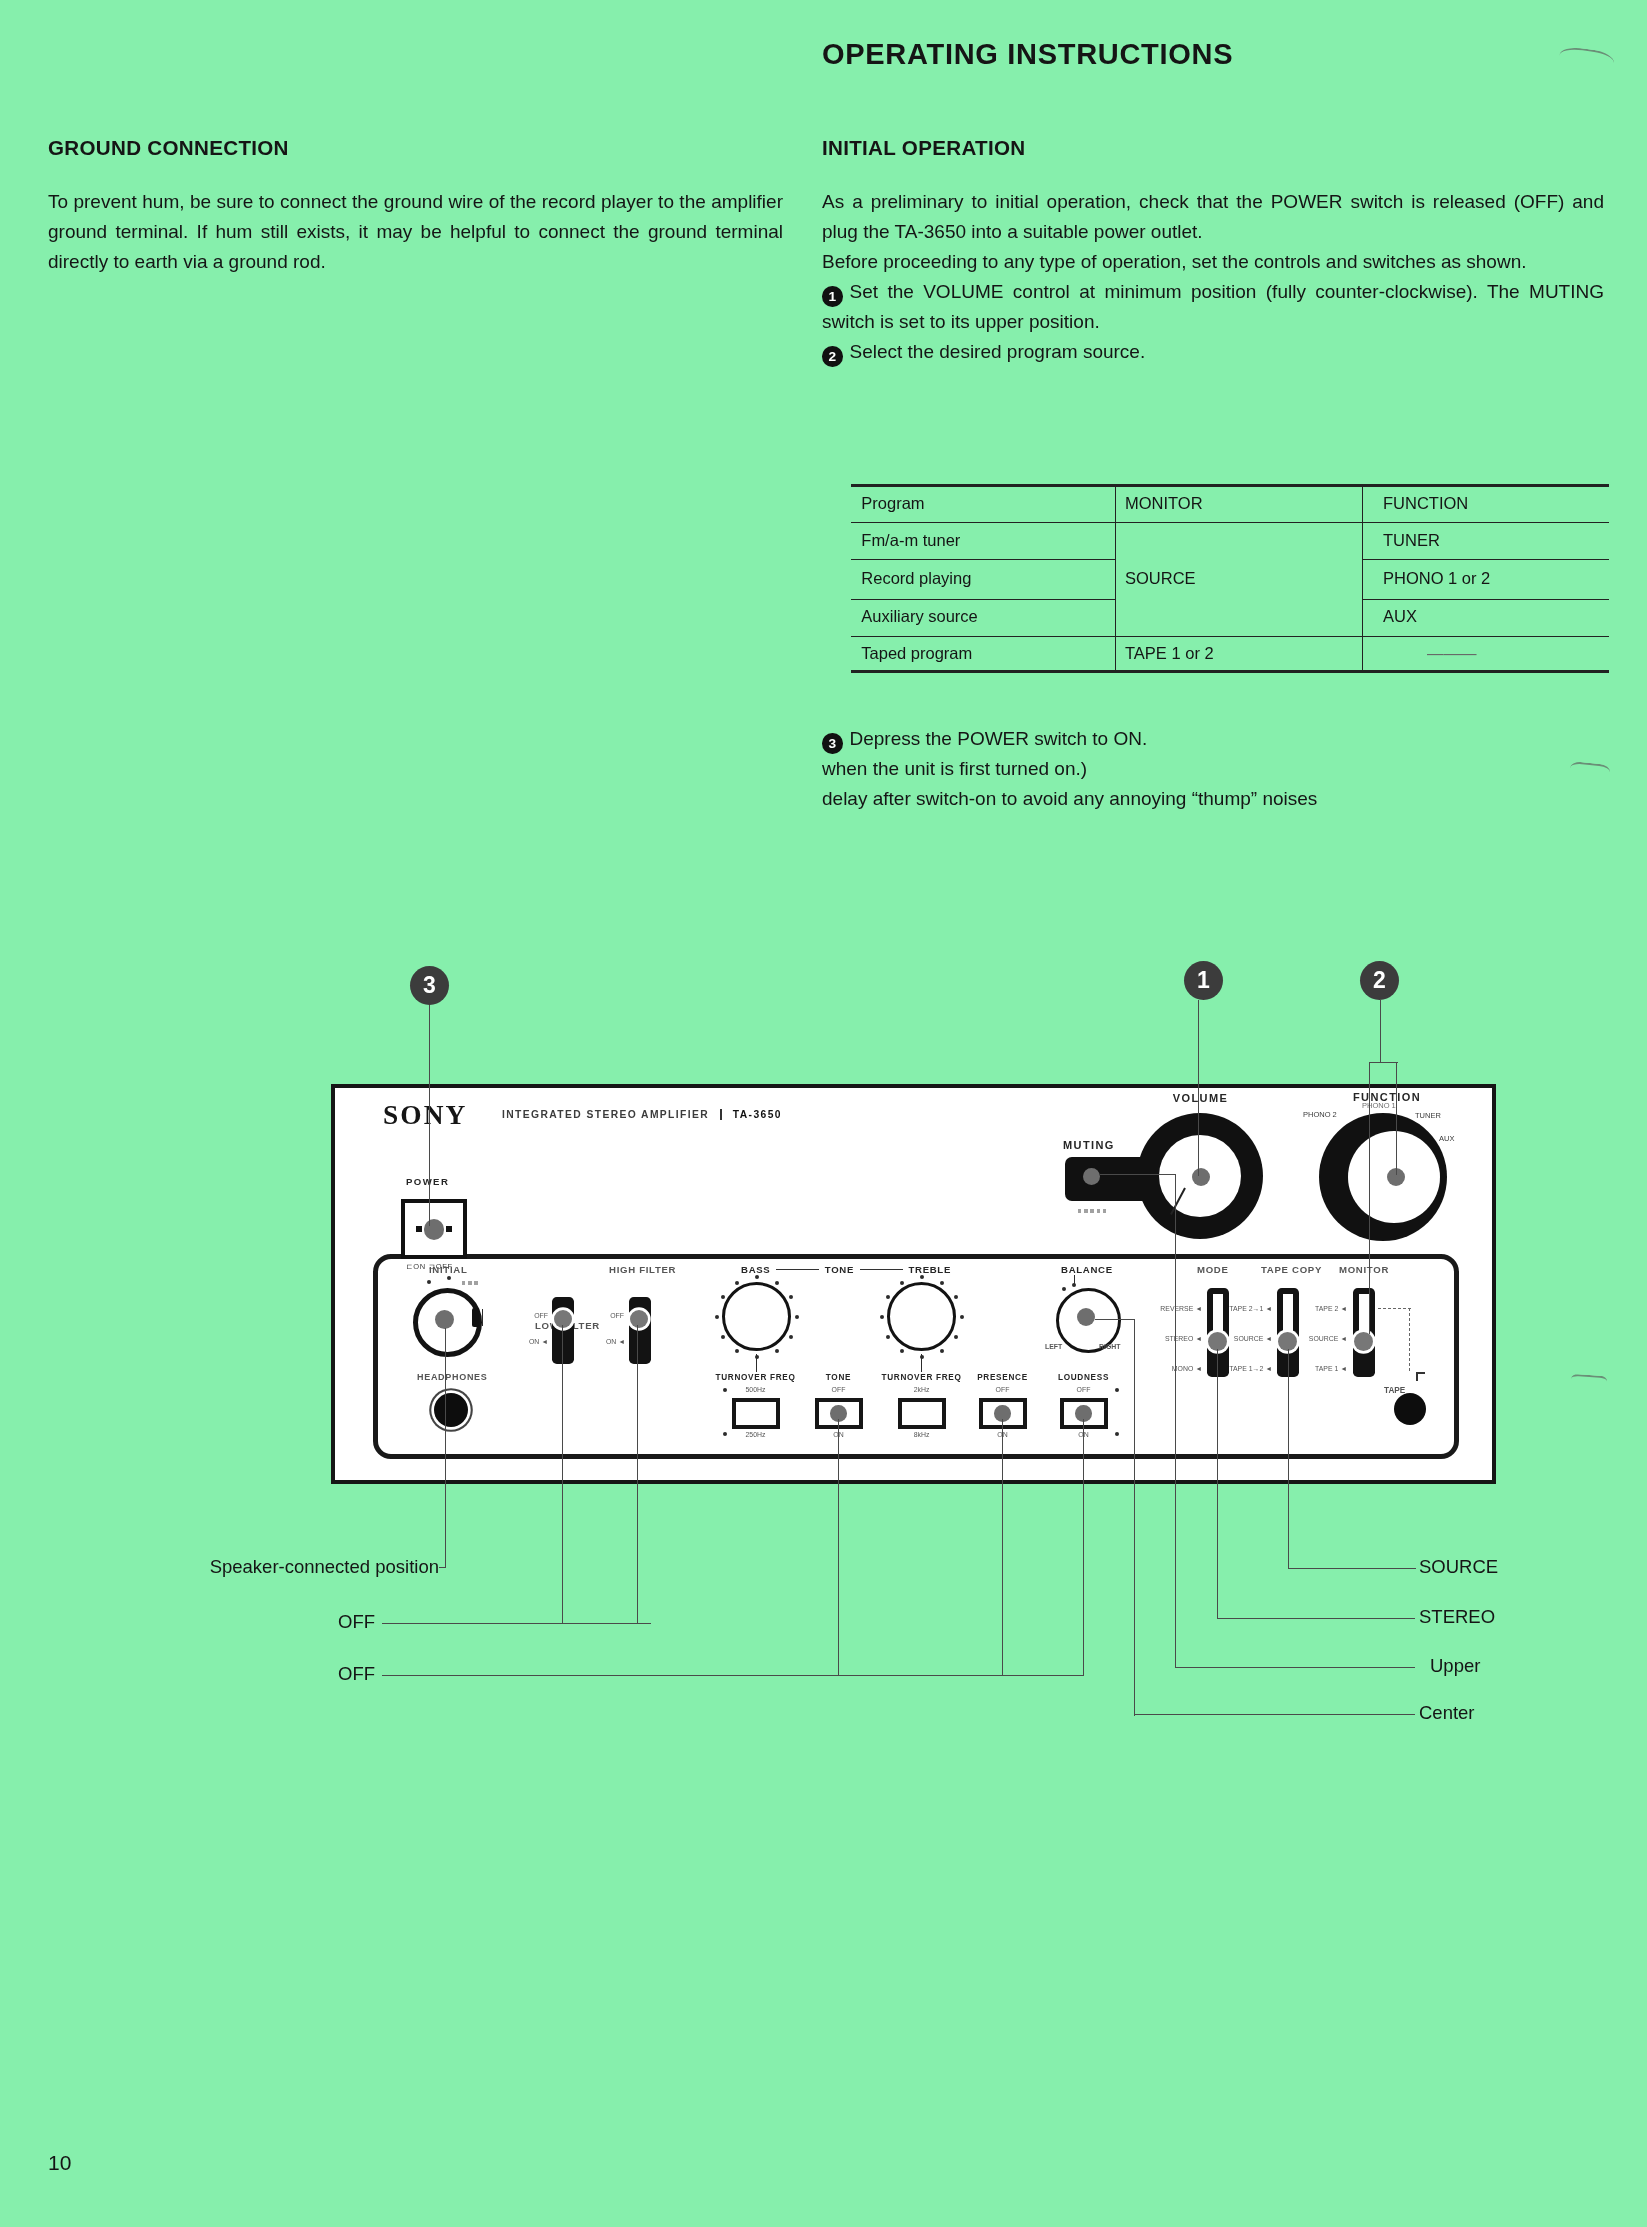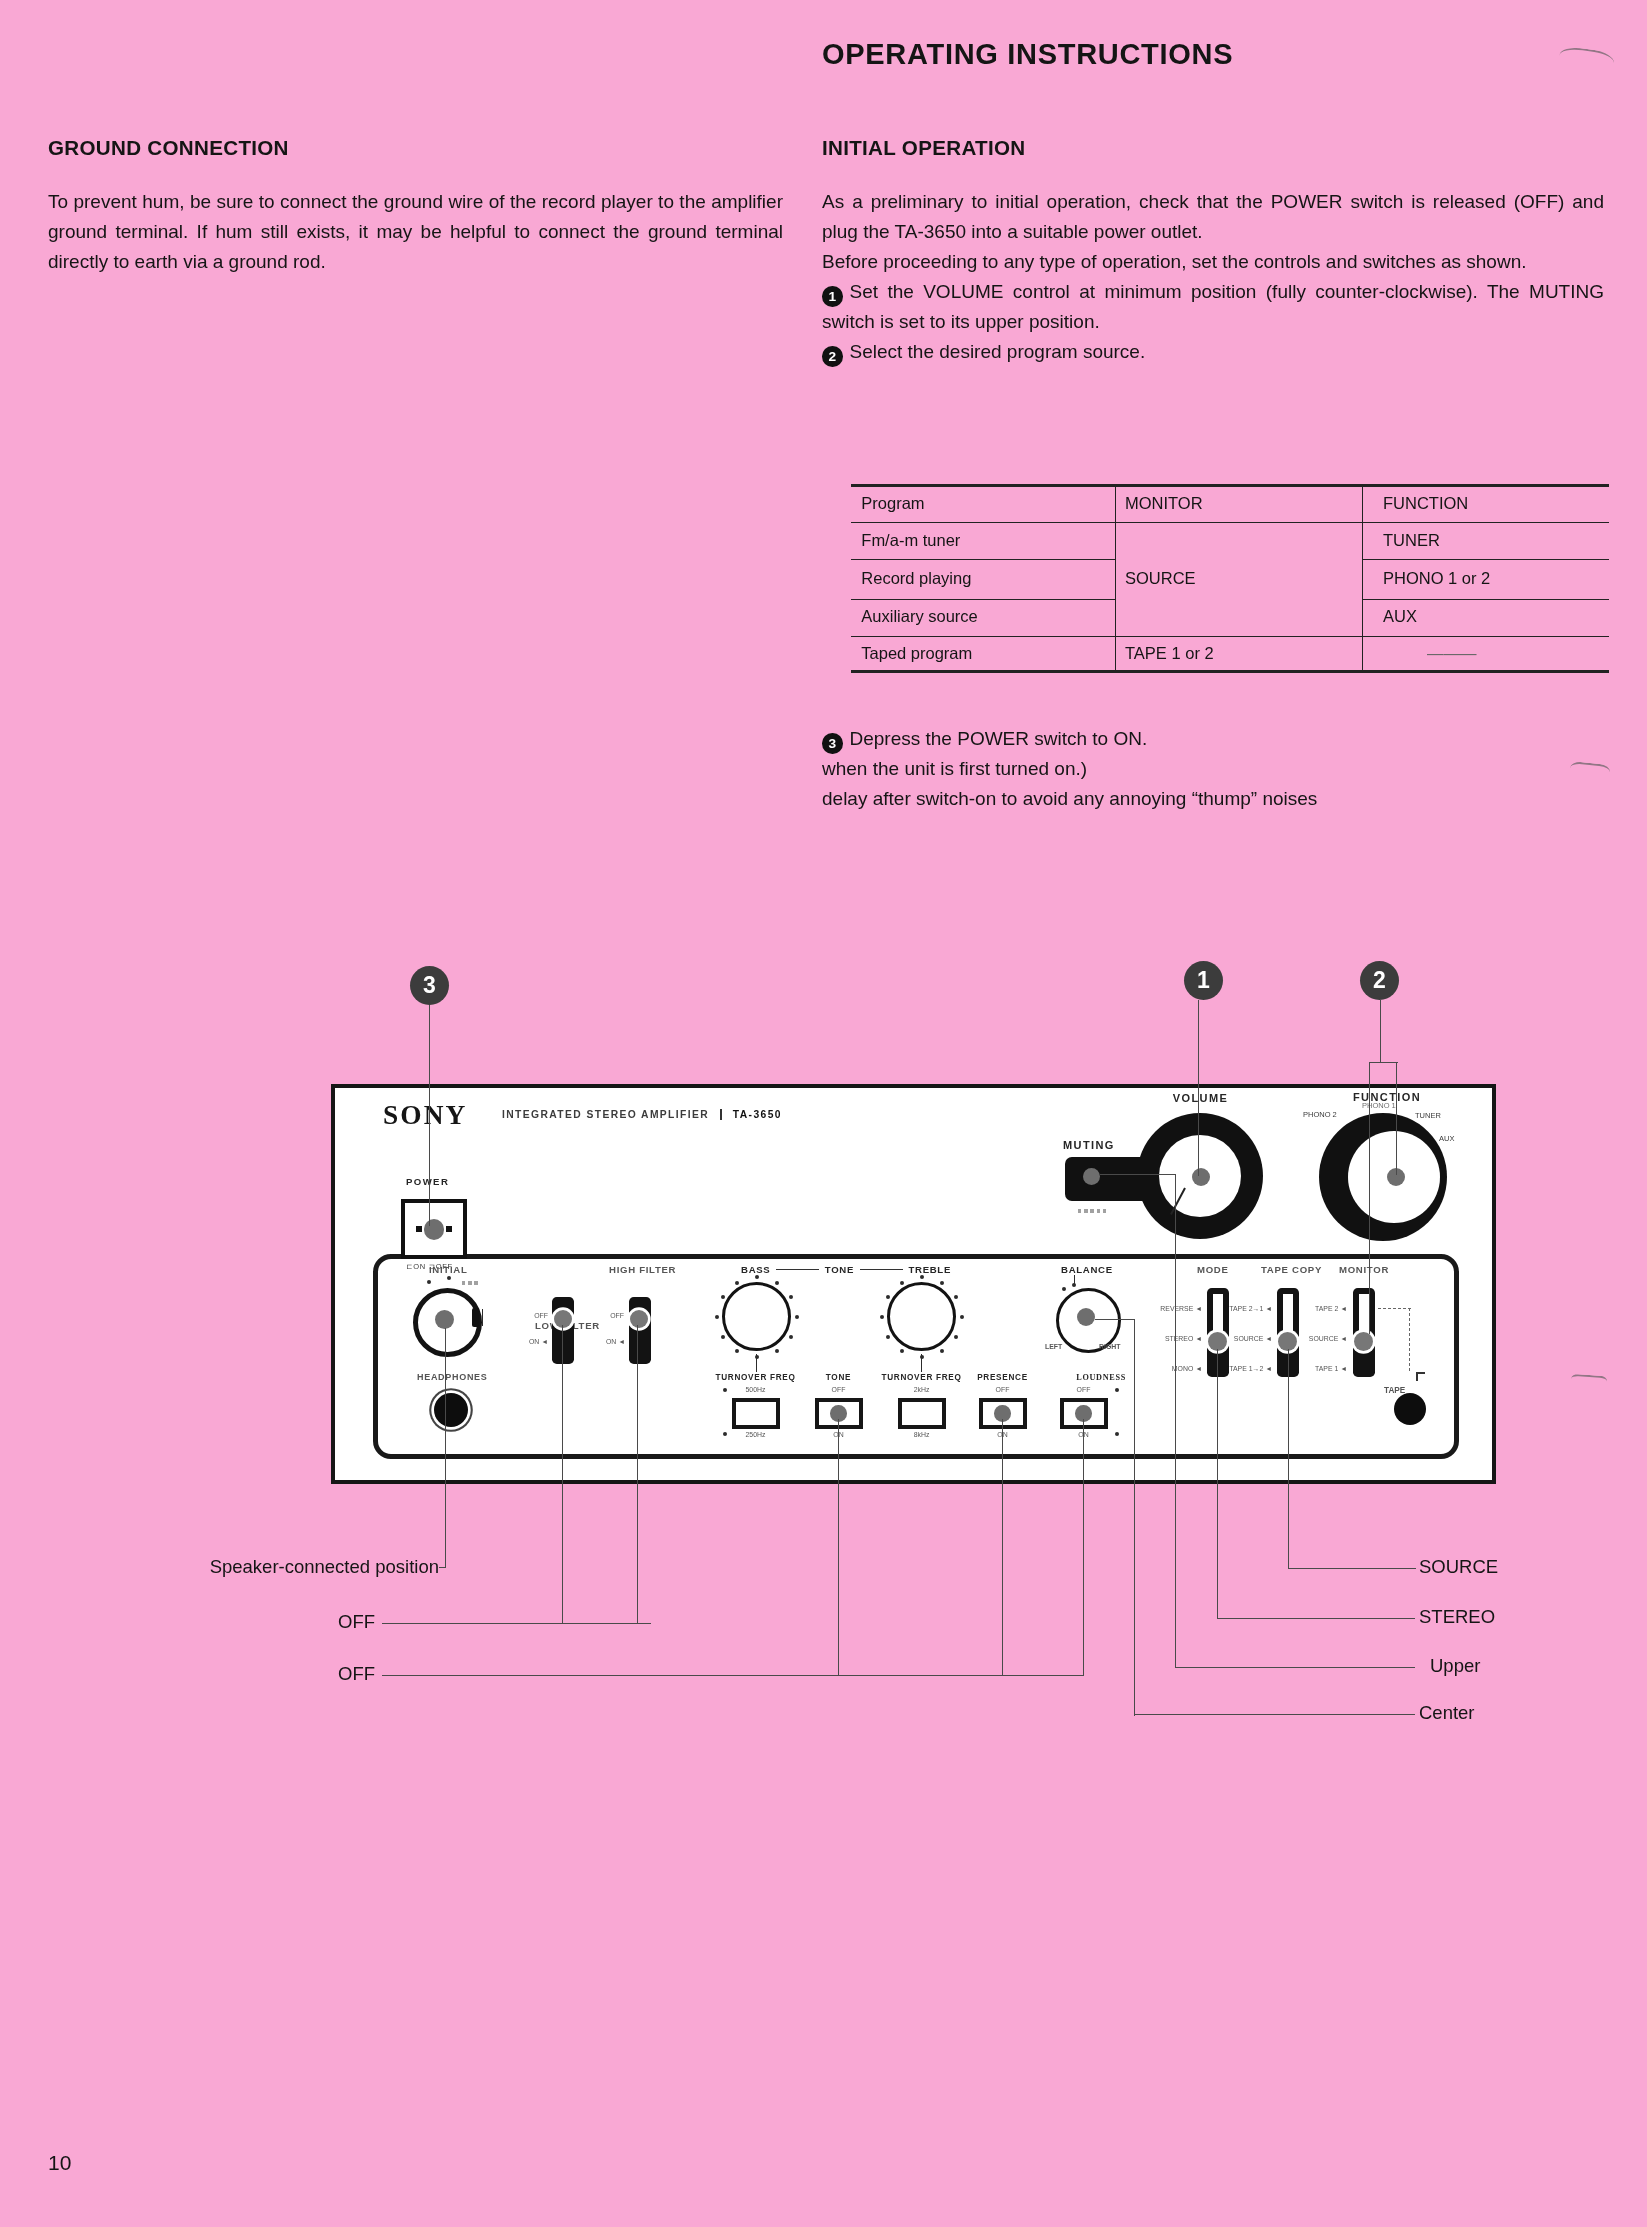--- a/index.html
+++ b/index.html
@@ -1,16 +1,16 @@
 <!DOCTYPE html>
 <html style="font-size:11px"><head>
 <meta charset="utf-8">
 <style>
   html,body{margin:0;padding:0;background:#e8e8e4;}
-  .page{position:relative;width:1647px;height:2227px;background:#f9a8d4;
+  .page{position:relative;width:1647px;height:2227px;background:#86efac;
         font-family:"Liberation Sans","DejaVu Sans",sans-serif;color:#151515;overflow:hidden;}
   .abs{position:absolute;}
   .title{font-size:29px;font-weight:bold;letter-spacing:0.7px;}
   .h2{font-size:20.6px;font-weight:bold;letter-spacing:0.3px;}
   .body-txt{font-size:19px;line-height:30px;text-align:justify;}
   .body-txt p{margin:0;}
   .step{margin:0;text-align:justify;}
   .circ-num{display:inline-flex;width:20.6px;height:20.6px;border-radius:50%;background:#111;color:#fff;
             font-size:13.7px;font-weight:bold;align-items:center;justify-content:center;
             vertical-align:-2.7px;margin-right:6.9px;}
@@ -269,21 +269,21 @@
   </div>
   <div class="abs" style="left:960px;top:1373px;width:85px;">
     <div class="plbl" style="left:0;top:0;width:85px;text-align:center;font-size:8.2px;">PRESENCE</div>
     <div class="micro" style="left:0;top:13px;width:85px;text-align:center;">OFF</div>
     <div class="pbtn-rect" style="left:18.5px;top:25px;">
         <div class="dot" style="left:11.7px;top:3.4px;width:16.5px;height:16.5px;"></div>
       </div>
     <div class="micro" style="left:0;top:58px;width:85px;text-align:center;">ON</div>
   </div>
   <div class="abs" style="left:1041px;top:1373px;width:85px;">
-    <div class="plbl" style="left:0;top:0;width:85px;text-align:right;font-size:8.2px;font-family:Liberation Serif, serif;">LOUDNESS</div>
+    <div class="plbl" style="left:0;top:0;width:85px;text-align:center;font-size:8.2px;">LOUDNESS</div>
     <div class="micro" style="left:0;top:13px;width:85px;text-align:center;">OFF</div>
     <div class="pbtn-rect" style="left:18.5px;top:25px;">
         <div class="dot" style="left:11.7px;top:3.4px;width:16.5px;height:16.5px;"></div>
       </div>
     <div class="micro" style="left:0;top:58px;width:85px;text-align:center;">ON</div>
     <div class="tickdot" style="left:74px;top:15px;"></div>
     <div class="tickdot" style="left:74px;top:59px;"></div>
   </div>
 
   <div class="ln" style="left:429px;top:1005px;width:1.4px;height:221px;"></div>

